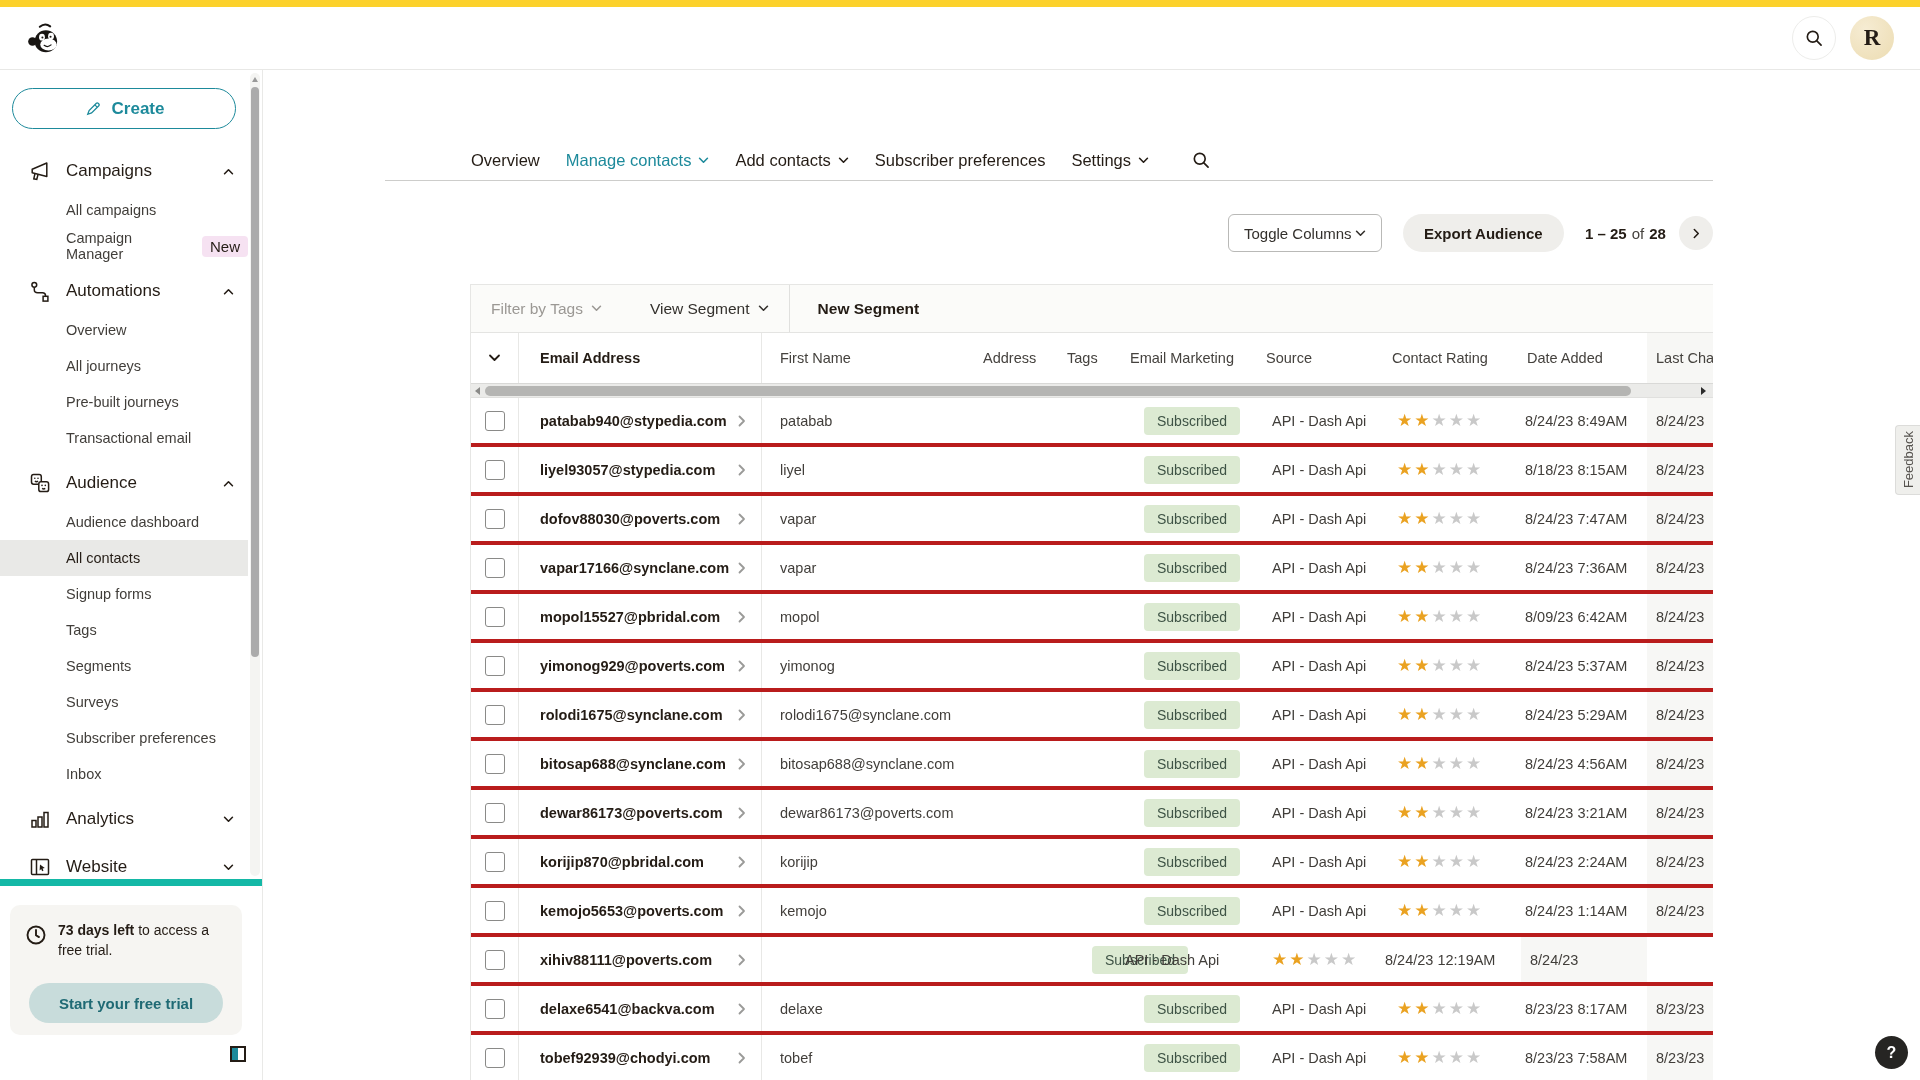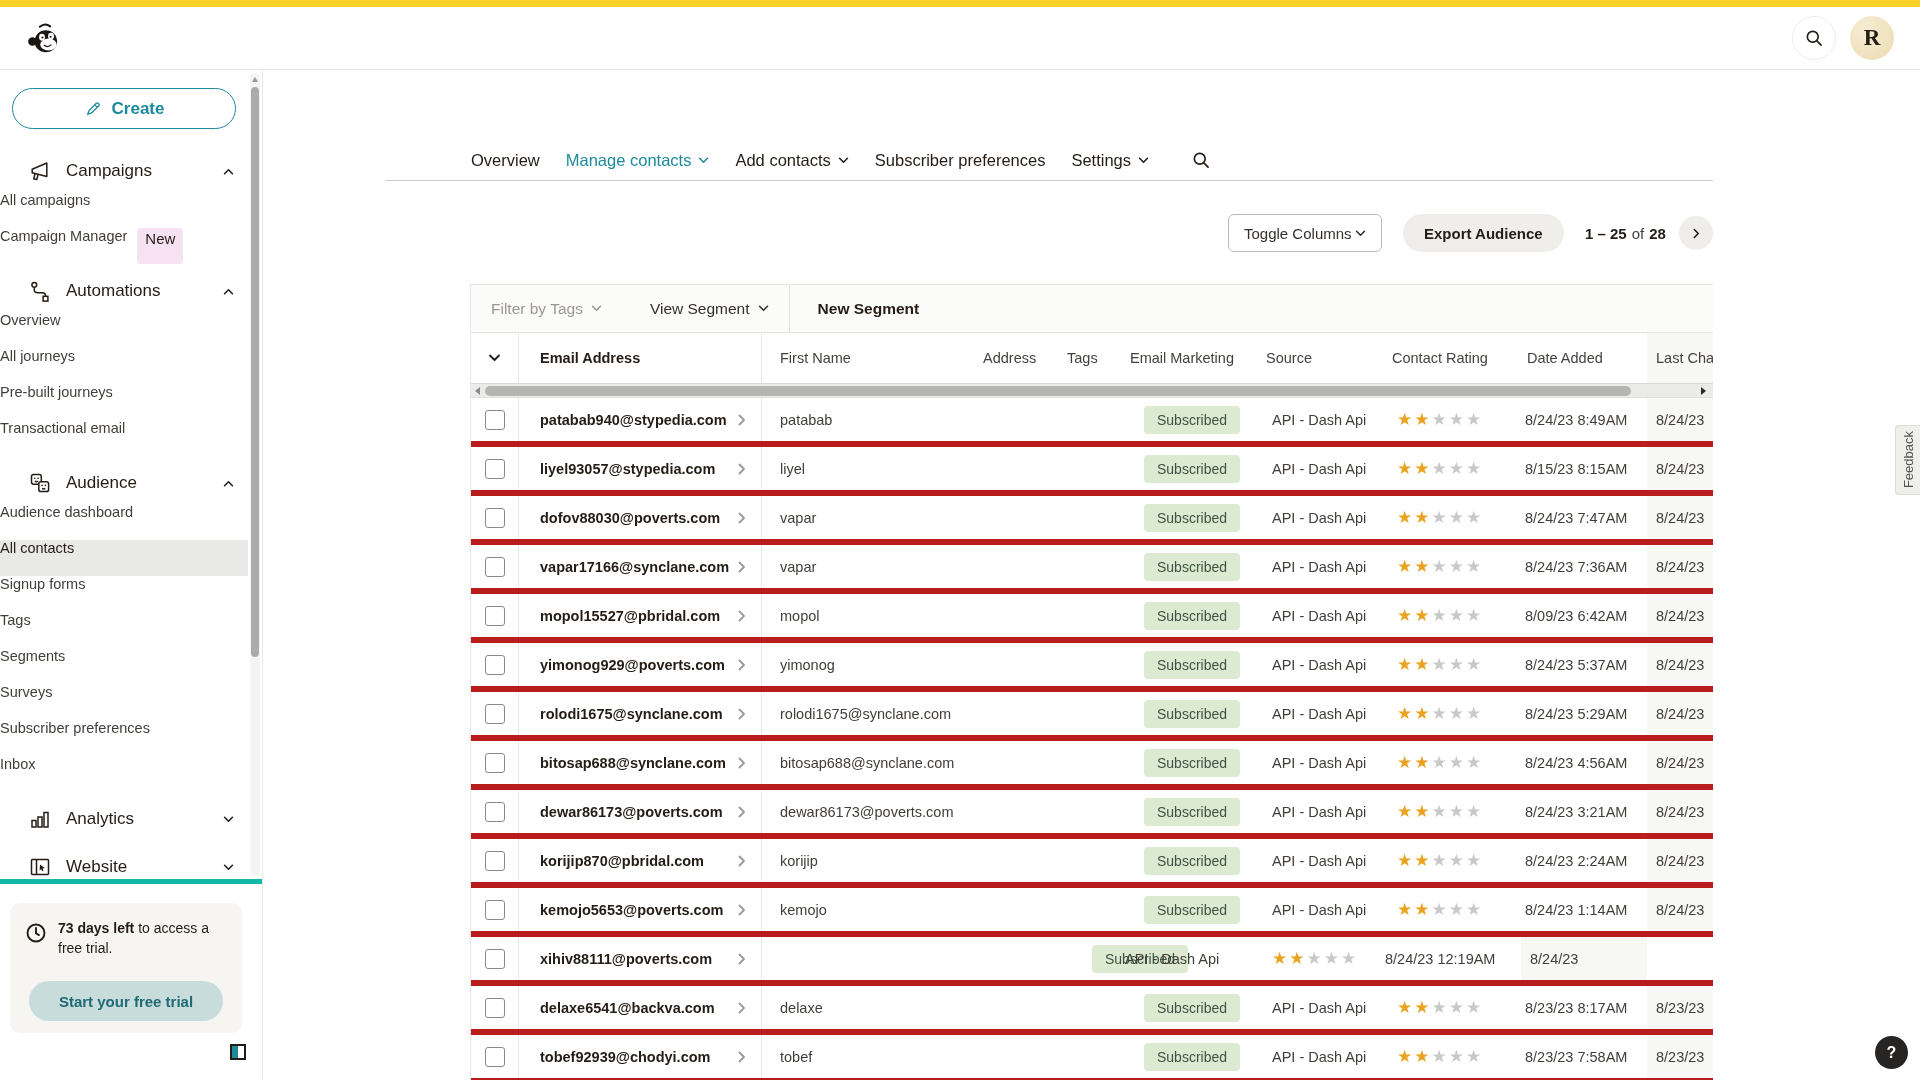--- a/index.html
+++ b/index.html
@@ -23,25 +23,25 @@
 
   .sidebar{position:absolute;top:70px;left:0;width:263px;bottom:0;background:#fff;border-right:1px solid #e9e9e7}
   .create-btn{position:absolute;top:18px;left:12px;width:224px;height:41px;border-radius:21px;
               border:1.5px solid var(--teal);background:#fff;color:var(--teal);font-size:17px;font-weight:600;
               display:flex;align-items:center;justify-content:center;gap:10px;cursor:pointer}
   .nav{position:absolute;top:80px;left:0;right:14px}
   .nav-section{height:42px;display:flex;align-items:center;padding-left:27px;font-size:17px;cursor:pointer;margin-top:6px}
   .nav>.nav-section:first-child{margin-top:0}
   .nav-ico{width:26px;height:26px;margin-right:13px;display:flex;align-items:center;justify-content:center;color:#241c15}
   .nav-chev{margin-left:auto;margin-right:14px;display:flex;color:#241c15}
-  .nav-item{height:36px;display:flex;font-size:14.5px;color:#413e3a;cursor:pointer}
+  .nav-item{height:36px;display:flex;align-items:center;padding-left:66px;font-size:14.5px;color:#413e3a;cursor:pointer}
   .nav-item.selected{background:#e9e9e7;color:#241c15}
   .badge-new{margin-left:10px;background:var(--pink);color:#241c15;font-size:15px;padding:2px 8px;border-radius:4px}
 
-  .sidebar-footer{position:absolute;left:0;right:0;top:809px;height:201px;border-top:5px solid #14b8a6;background:#fff}
+  .sidebar-footer{position:absolute;left:0;right:0;top:809px;height:201px;border-top:7px solid #14b8a6;background:#fff}
   .trial-card{position:absolute;left:10px;top:19px;width:232px;height:130px;background:#f6f5f2;border-radius:10px;
               padding:16px 14px 0 14px;display:grid;grid-template-columns:34px 1fr}
   .clock{color:#241c15;display:flex;padding-top:2px}
   .trial-text{margin:0;font-size:14px;line-height:1.4;color:#241c15}
   .trial-btn{grid-column:1/3;margin-top:11px;width:194px;height:40px;border:none;border-radius:20px;
              background:var(--trialbtn);color:#1f6a74;font-weight:700;font-size:15px;cursor:pointer;justify-self:center}
   .collapse{position:absolute;right:16px;top:160px;width:16px;height:16px;border:2px solid #241c15;cursor:pointer;display:flex;background:#fff}
   .collapse i{width:50%;background:var(--teal)}
 
   .side-scroll{position:absolute;top:3px;right:2px;width:10px;height:803px;background:#f4f4f2;border-radius:5px}
@@ -83,21 +83,21 @@
   .th.email,.c.email{border-right:1px solid #e8e8e6;padding-left:21px;position:relative}
   .th.email{font-weight:700;color:#241c15}
   .th.fname,.c.fname{padding-left:18px}
   .th.addr{padding-left:2px}
   .th.tags{padding-left:10px}
   .th.em{padding-left:21px}.c.em{padding-left:35px}
   .th.src{padding-left:10px}.c.src{padding-left:16px}
   .th.rating{padding-left:11px}.c.rating{padding-left:16px;gap:2px}
   .th.dadd{padding-left:6px}.c.dadd{padding-left:4px}
   .th.dlast,.c.dlast{padding-left:9px;background:#f7f7f5}
-  .trow{height:49px;border-bottom:6px solid #b91c1c;font-size:14.5px;color:#413e3a}
+  .trow{height:49px;border-bottom:4px solid #b91c1c;font-size:14.5px;color:#413e3a}
   .email-text{font-weight:700;color:#241c15;cursor:pointer}
   .row-chev{position:absolute;right:13px;color:#9a9a98;display:flex;cursor:pointer}
   .cb{width:20px;height:20px;border:1.5px solid #8a8a88;border-radius:3px;background:#fff;cursor:pointer;display:block}
   .badge{background:var(--greenbg);color:var(--greentx);padding:6px 13px;border-radius:4px;font-size:14px;white-space:nowrap}
   .star{font-size:17px;color:var(--starempty);line-height:1}
   .star.on{color:var(--stargold)}
   .hscroll{height:14px;background:#ebebe9;border-bottom:1px solid #e0e0de;position:relative;cursor:pointer}
   .hthumb{position:absolute;left:14px;top:2px;width:1146px;height:10px;background:#b5b5b3;border-radius:5px}
   .arrL{position:absolute;left:4px;top:3px;width:0;height:0;border-top:4px solid transparent;
         border-bottom:4px solid transparent;border-right:5px solid #8a8a88}
@@ -455,21 +455,21 @@
             <span class="badge">Subscribed</span>
           </div>
     <div class="c src">API - Dash Api</div>
     <div class="c rating">
             <span class="star on">★</span>
             <span class="star on">★</span>
             <span class="star">★</span>
             <span class="star">★</span>
             <span class="star">★</span>
           </div>
-    <div class="c dadd">8/15/23 8:15AM</div>
+    <div class="c dadd">8/18/23 8:15AM</div>
     <div class="c dlast">8/24/23</div>
   </div>
 
   <div class="trow">
     <div class="c check">
             <span class="cb"></span>
           </div>
     <div class="c email">
       <span class="email-text">dofov88030@poverts.com</span>
       <span class="row-chev">

